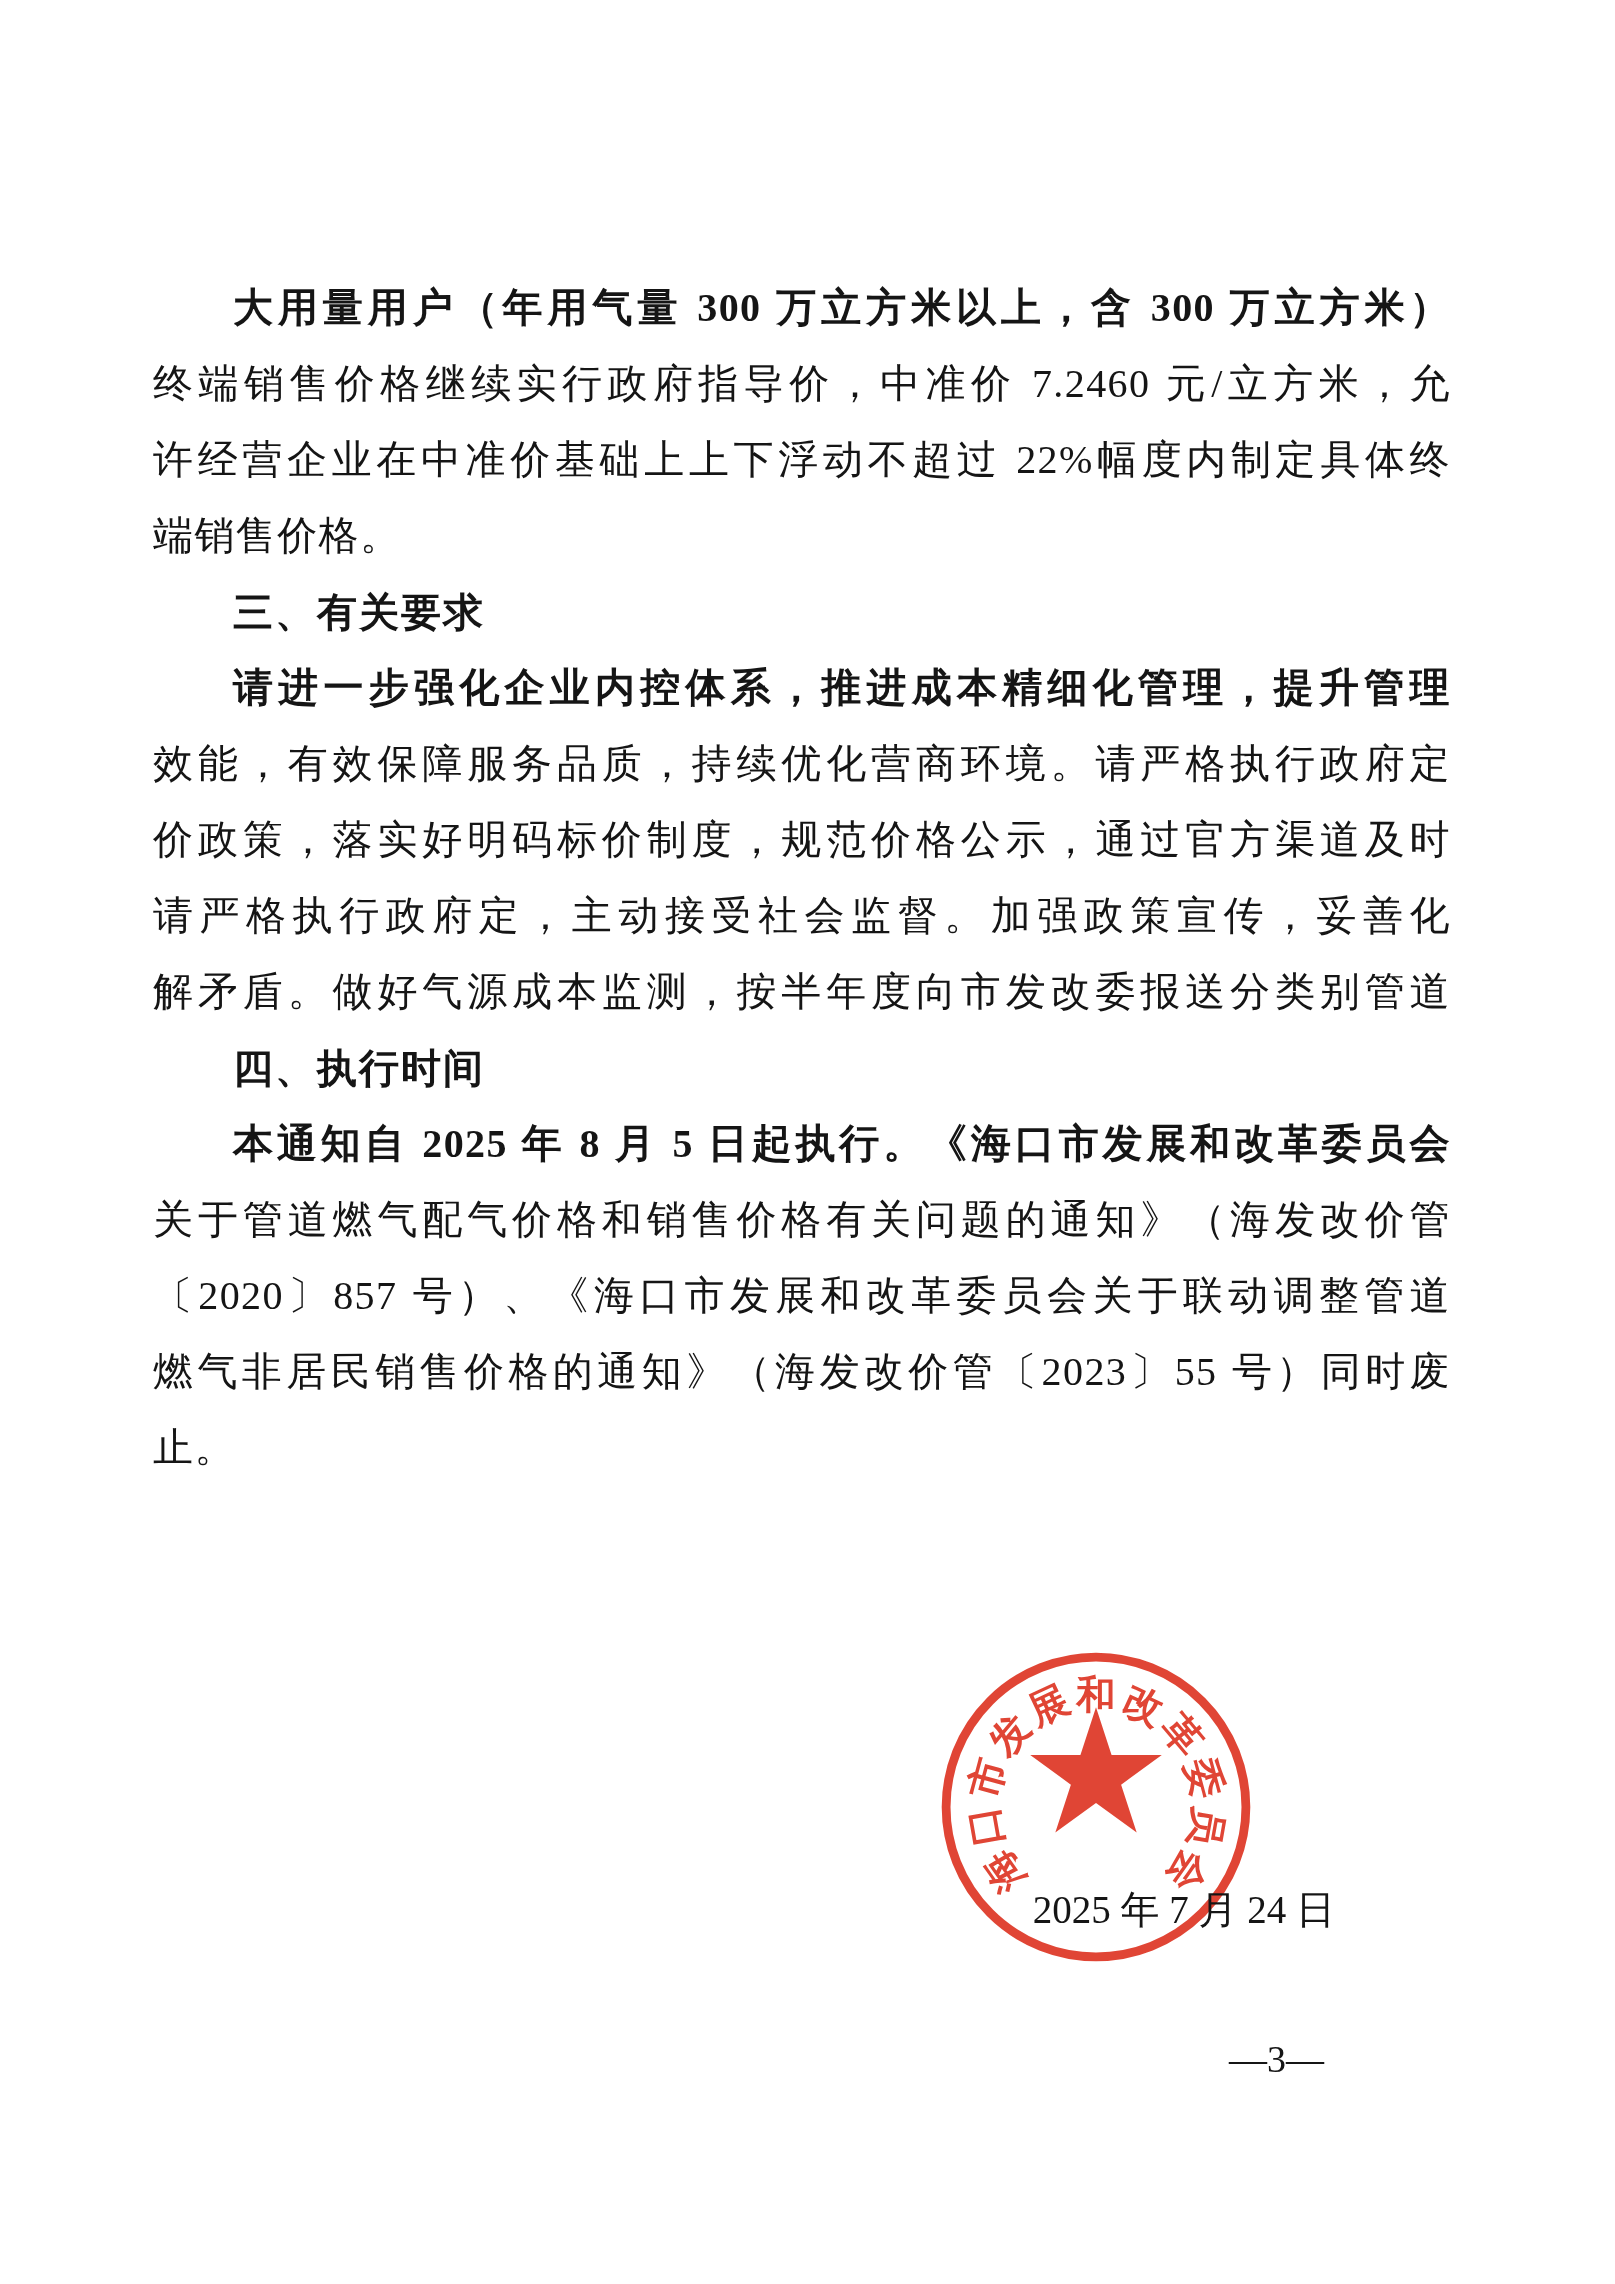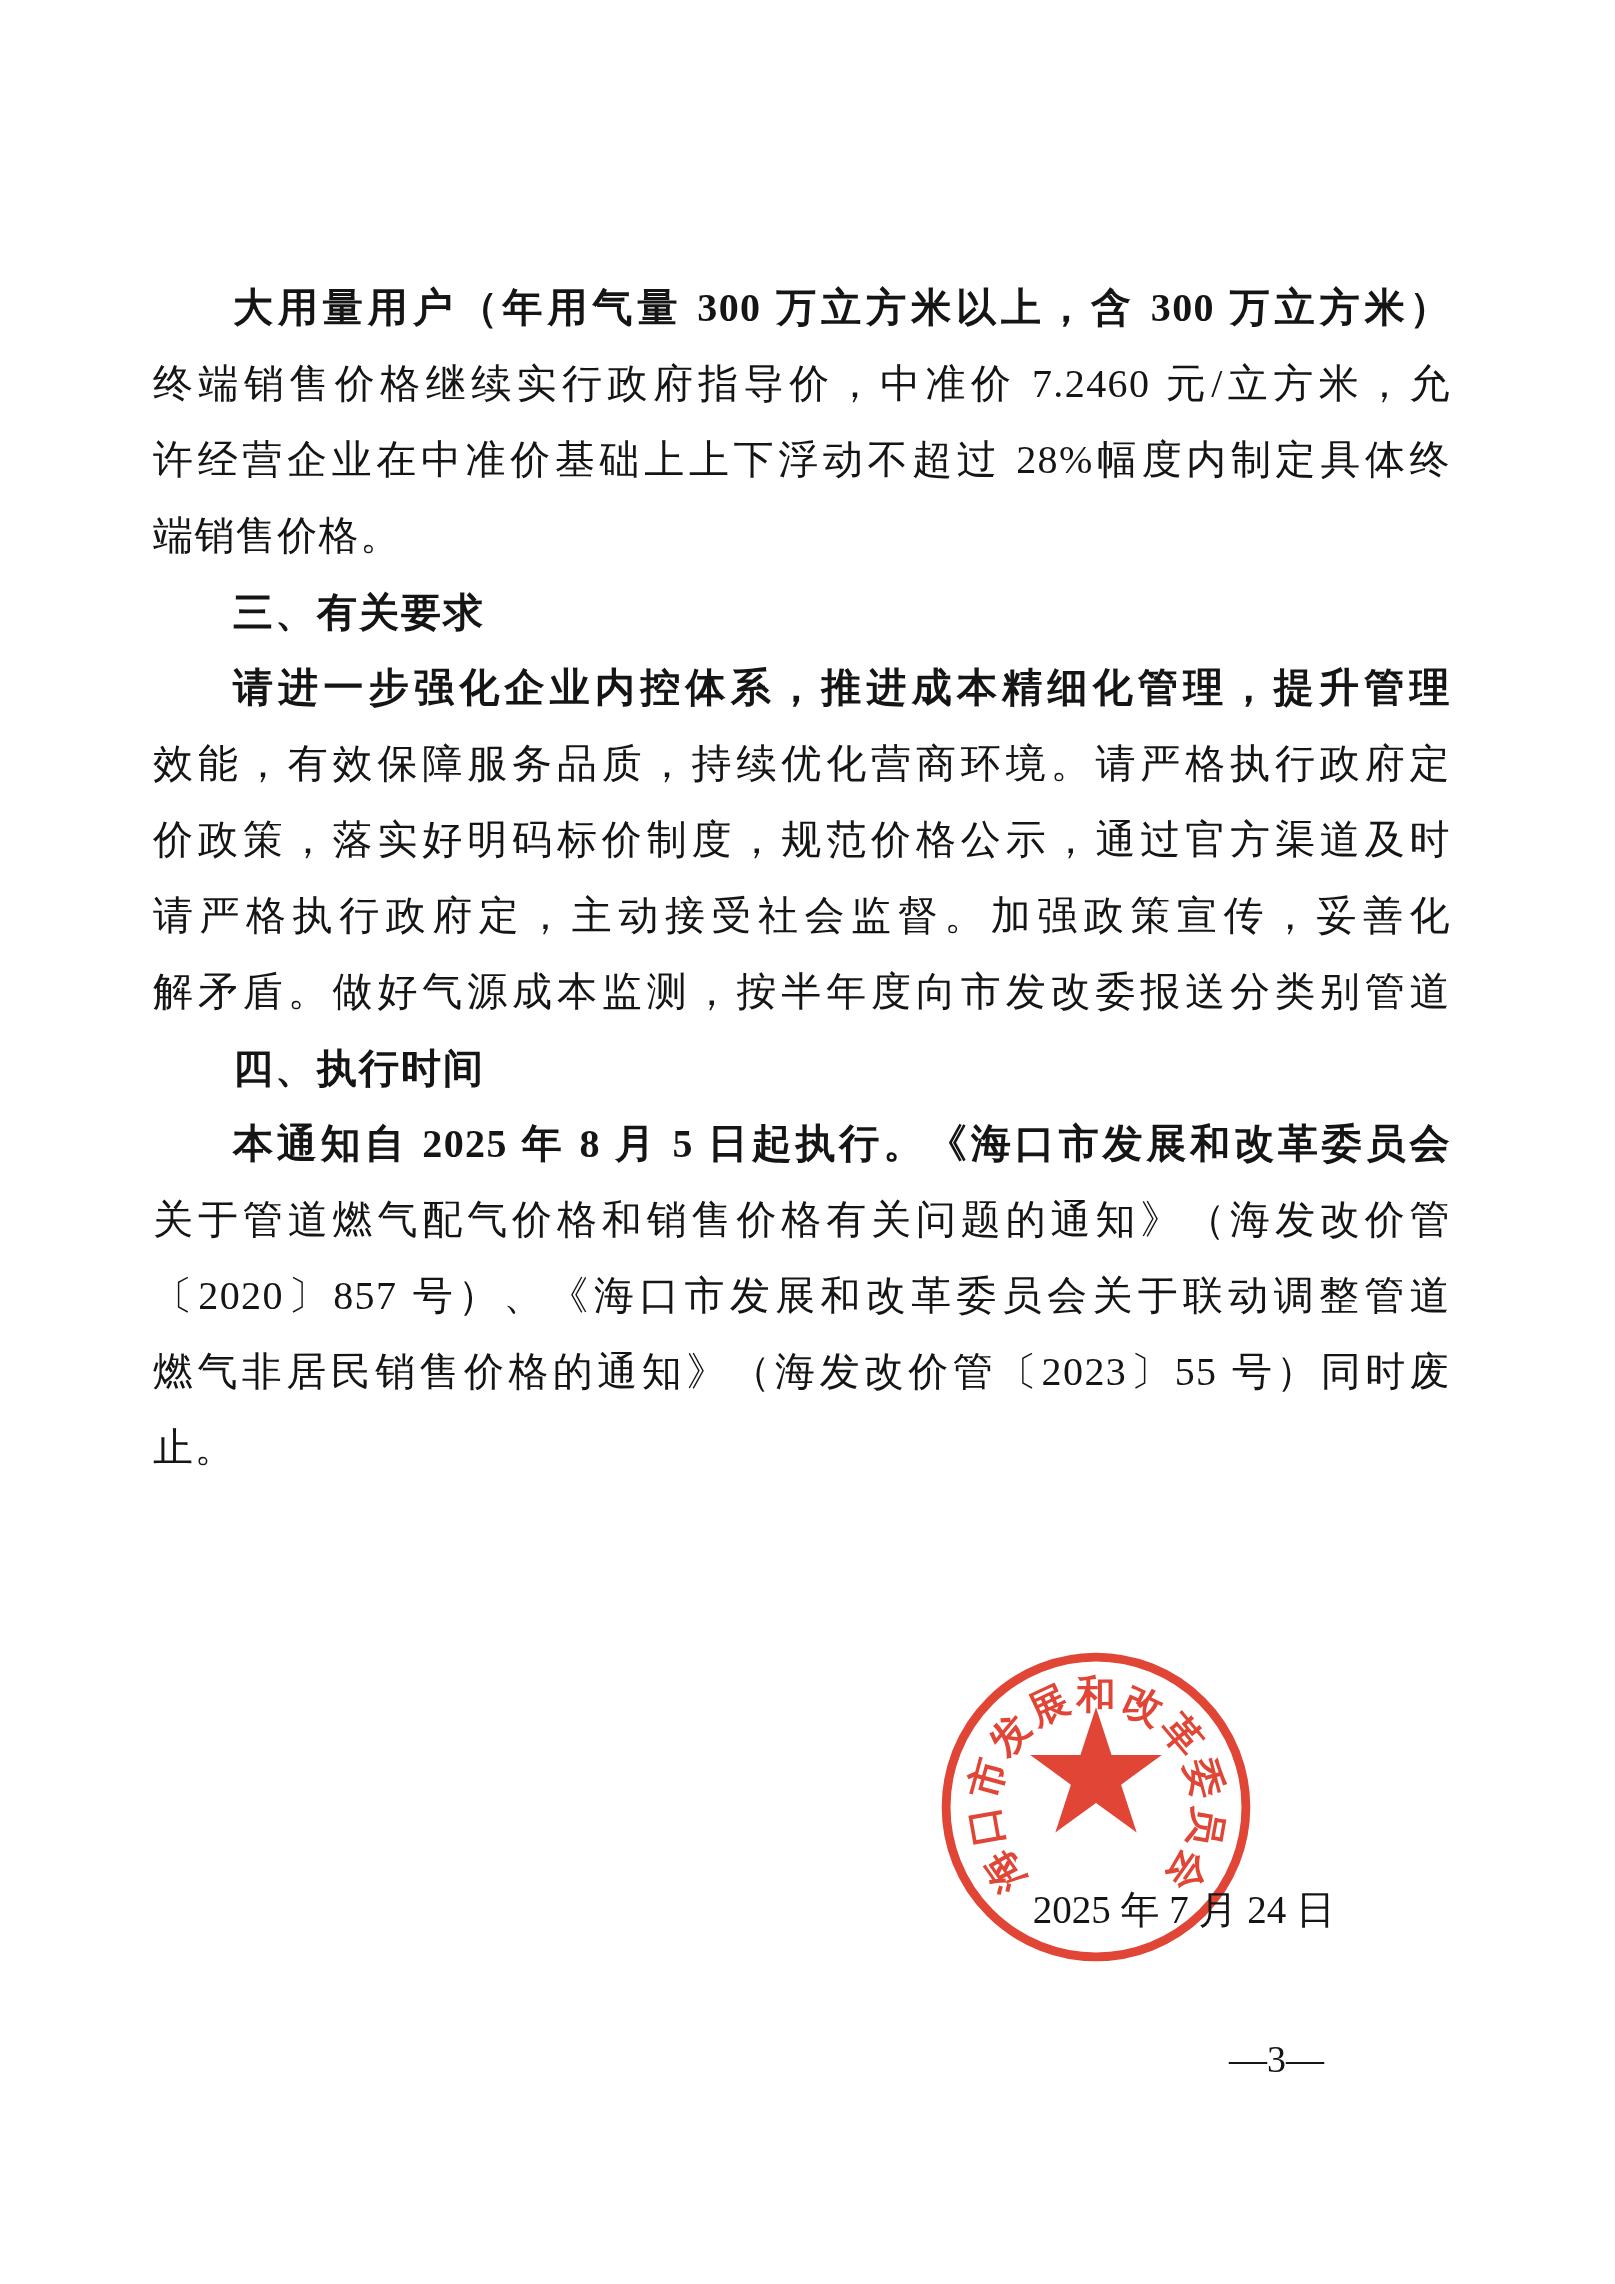--- a/index.html
+++ b/index.html
@@ -78,21 +78,21 @@
   }
 </style>
 </head>
 <body>
 
 <div class="page">
 
   <div class="body-text">
     <div class="ln j ind">大用量用户（年用气量 300 万立方米以上，含 300 万立方米）</div>
     <div class="ln j">终端销售价格继续实行政府指导价，中准价 7.2460 元/立方米，允</div>
-    <div class="ln j">许经营企业在中准价基础上上下浮动不超过 28%幅度内制定具体终</div>
+    <div class="ln j">许经营企业在中准价基础上上下浮动不超过 22%幅度内制定具体终</div>
     <div class="ln">端销售价格。</div>
     <div class="ln hd">三、有关要求</div>
     <div class="ln j ind">请进一步强化企业内控体系，推进成本精细化管理，提升管理</div>
     <div class="ln j">效能，有效保障服务品质，持续优化营商环境。请严格执行政府定</div>
     <div class="ln j">价政策，落实好明码标价制度，规范价格公示，通过官方渠道及时</div>
     <div class="ln j">请严格执行政府定，主动接受社会监督。加强政策宣传，妥善化</div>
     <div class="ln j">解矛盾。做好气源成本监测，按半年度向市发改委报送分类别管道</div>
     <div class="ln hd">四、执行时间</div>
     <div class="ln j ind">本通知自 2025 年 8 月 5 日起执行。《海口市发展和改革委员会</div>
     <div class="ln j">关于管道燃气配气价格和销售价格有关问题的通知》（海发改价管</div>

